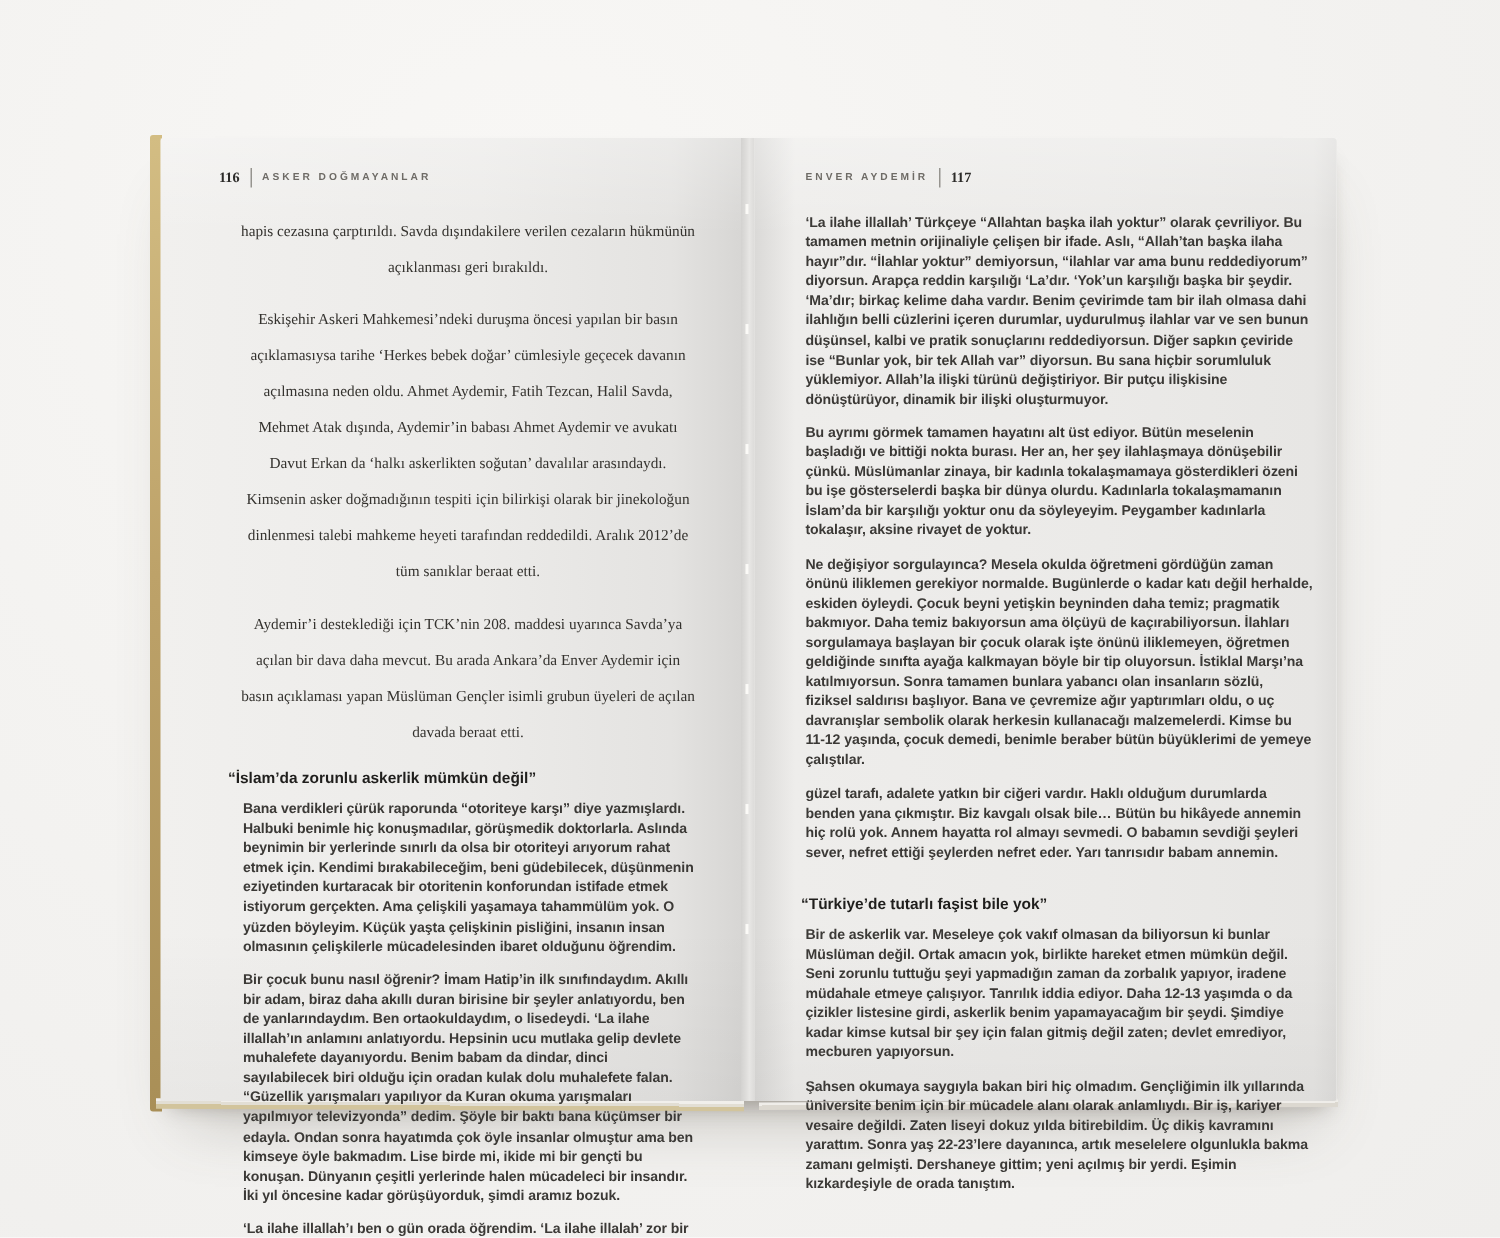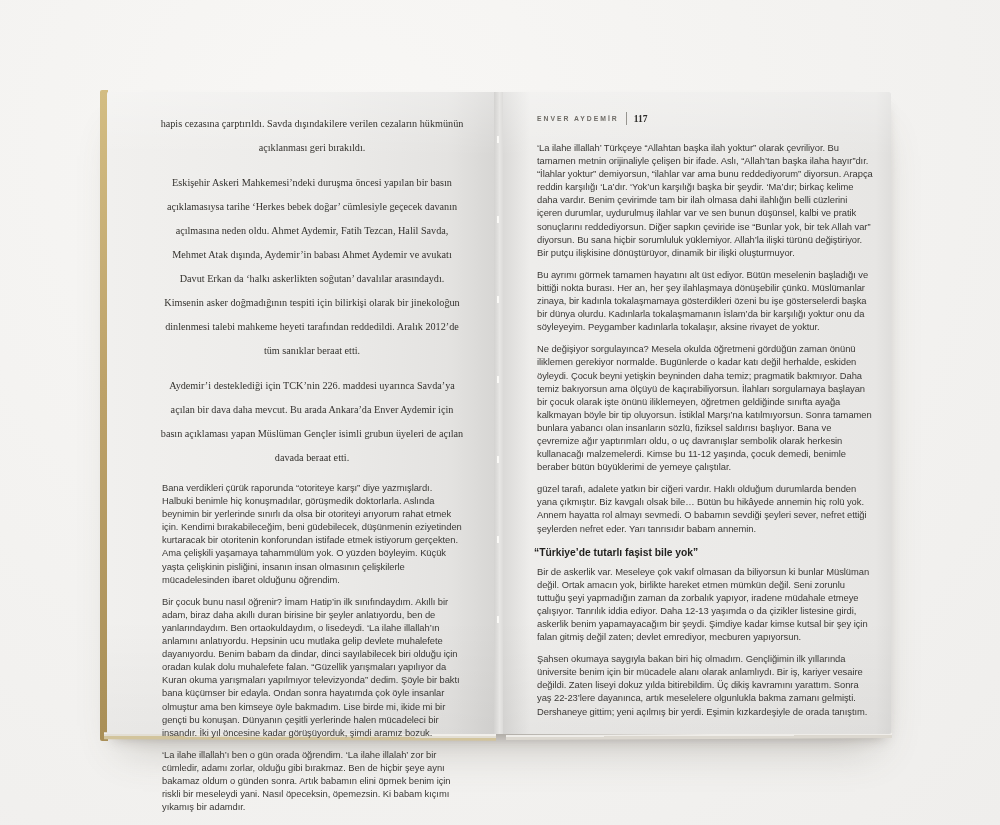--- a/index.html
+++ b/index.html
@@ -69,44 +69,50 @@
 
   .serif-block p {
     font-family:"Liberation Serif", serif; font-size:10.2px; line-height:24px;
     color:#34322e; margin:0 0 11px 14px;text-align:center;
   }
   .heading {
     font-weight:bold; font-size:10.3px; color:#1f1e1c; margin:13px 0 7px 6px;
   }
   .sans-block p {
     font-size:9.4px; line-height:13.1px; color:#3b3936;
-    letter-spacing:-0.05px; margin:0 0 9px 16px;
+    letter-spacing:-0.05px; margin:0 0 9px 16px;font-weight:bold;
   }
-  .page-right .heading { margin:12px 0 7px -3px; }
+  .page-right .heading { margin:24px 0 7px -3px; }
   .page-right .sans-block p { margin:0 0 9px 0; }
 </style>
 </head>
 <body>
 
 <div class="scene">
   <div class="book">
 
     <div class="cover-edge"></div>
     <div class="stack-left"></div>
     <div class="stack-right"></div>
 
     <div class="page page-left">
       <div class="inner-left">
+        <div class="phead">
+          <span class="pnum">116</span>
+          <span class="pdiv"></span>
+          <span class="ptitle">ASKER DOĞMAYANLAR</span>
+        </div>
 
         <div class="serif-block">
             <p>hapis cezasına çarptırıldı. Savda dışındakilere verilen cezaların hükmünün açıklanması geri bırakıldı.</p>
             <p>Eskişehir Askeri Mahkemesi’ndeki duruşma öncesi yapılan bir basın açıklamasıysa tarihe ‘Herkes bebek doğar’ cümlesiyle geçecek davanın açılmasına neden oldu. Ahmet Aydemir, Fatih Tezcan, Halil Savda, Mehmet Atak dışında, Aydemir’in babası Ahmet Aydemir ve avukatı Davut Erkan da ‘halkı askerlikten soğutan’ davalılar arasındaydı. Kimsenin asker doğmadığının tespiti için bilirkişi olarak bir jinekoloğun dinlenmesi talebi mahkeme heyeti tarafından reddedildi. Aralık 2012’de tüm sanıklar beraat etti.</p>
-            <p>Aydemir’i desteklediği için TCK’nin 226. maddesi uyarınca Savda’ya açılan bir dava daha mevcut. Bu arada Ankara’da Enver Aydemir için basın açıklaması yapan Müslüman Gençler isimli grubun üyeleri de açılan davada beraat etti.</p>
+            <p>Aydemir’i desteklediği için TCK’nin 208. maddesi uyarınca Savda’ya açılan bir dava daha mevcut. Bu arada Ankara’da Enver Aydemir için basın açıklaması yapan Müslüman Gençler isimli grubun üyeleri de açılan davada beraat etti.</p>
           </div>
 
+        <div class="heading">“İslam’da zorunlu askerlik mümkün değil”</div>
 
         <div class="sans-block">
             <p>Bana verdikleri çürük raporunda “otoriteye karşı” diye yazmışlardı. Halbuki benimle hiç konuşmadılar, görüşmedik doktorlarla. Aslında beynimin bir yerlerinde sınırlı da olsa bir otoriteyi arıyorum rahat etmek için. Kendimi bırakabileceğim, beni güdebilecek, düşünmenin eziyetinden kurtaracak bir otoritenin konforundan istifade etmek istiyorum gerçekten. Ama çelişkili yaşamaya tahammülüm yok. O yüzden böyleyim. Küçük yaşta çelişkinin pisliğini, insanın insan olmasının çelişkilerle mücadelesinden ibaret olduğunu öğrendim.</p>
             <p>Bir çocuk bunu nasıl öğrenir? İmam Hatip’in ilk sınıfındaydım. Akıllı bir adam, biraz daha akıllı duran birisine bir şeyler anlatıyordu, ben de yanlarındaydım. Ben ortaokuldaydım, o lisedeydi. ‘La ilahe illallah’ın anlamını anlatıyordu. Hepsinin ucu mutlaka gelip devlete muhalefete dayanıyordu. Benim babam da dindar, dinci sayılabilecek biri olduğu için oradan kulak dolu muhalefete falan. “Güzellik yarışmaları yapılıyor da Kuran okuma yarışmaları yapılmıyor televizyonda” dedim. Şöyle bir baktı bana küçümser bir edayla. Ondan sonra hayatımda çok öyle insanlar olmuştur ama ben kimseye öyle bakmadım. Lise birde mi, ikide mi bir gençti bu konuşan. Dünyanın çeşitli yerlerinde halen mücadeleci bir insandır. İki yıl öncesine kadar görüşüyorduk, şimdi aramız bozuk.</p>
             <p>‘La ilahe illallah’ı ben o gün orada öğrendim. ‘La ilahe illalah’ zor bir cümledir, adamı zorlar, olduğu gibi bırakmaz. Ben de hiçbir şeye aynı bakamaz oldum o günden sonra. Artık babamın elini öpmek benim için riskli bir meseleydi yani. Nasıl öpeceksin, öpemezsin. Ki babam kıçımı yıkamış bir adamdır.</p>
           </div>
       </div>
     </div>
 
     <div class="gutter">

